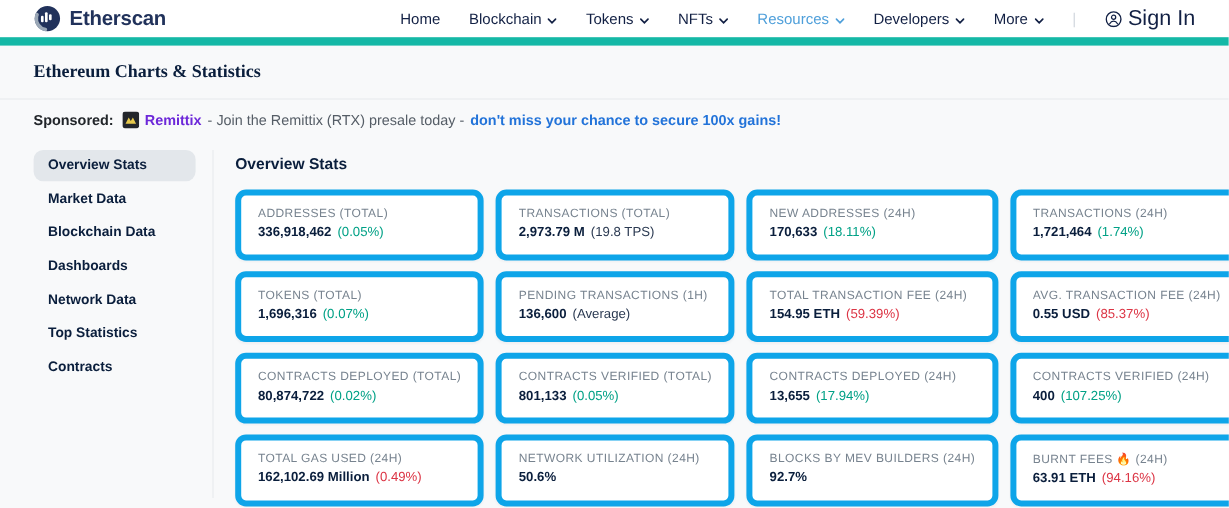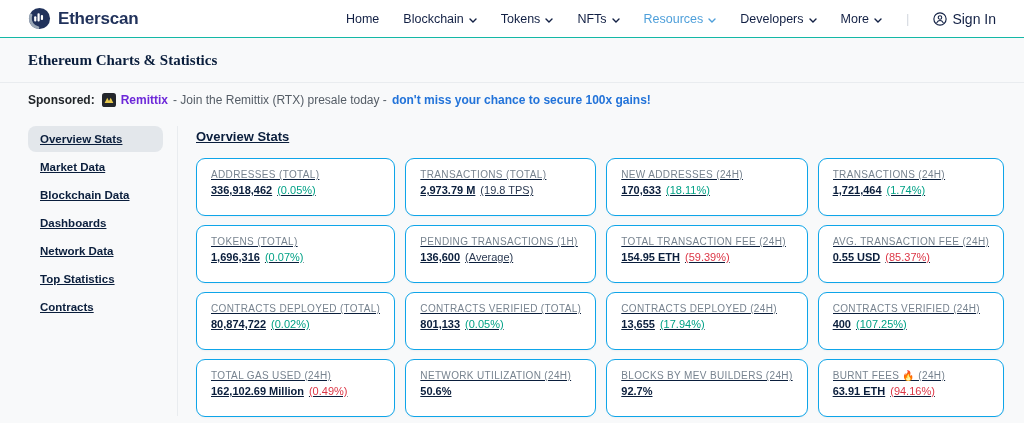--- a/index.html
+++ b/index.html
@@ -4,62 +4,62 @@
 <style>
   * { margin:0; padding:0; box-sizing:border-box; }
   html,body { width:1024px; height:423px; overflow:hidden; }
   body {
     font-family:"Liberation Sans", sans-serif;
     background:#f8f9fa;
     color:#0a1e3c;
   }
   
   .header {
-    height:38px; background:#ffffff; border-bottom:1px solid #14b8a6;
+    height:38px; background:#ffffff; border-bottom:7px solid #14b8a6;
     display:flex; align-items:center; justify-content:space-between;
     padding:0 28px;
   }
   .brand { display:flex; align-items:center; gap:7px; cursor:pointer; }
   .brand-name { font-size:17px; font-weight:700; color:#21325b; letter-spacing:-0.2px; }
   .nav { display:flex; align-items:center; gap:24px;margin-left:16px; }
   .nav-item {
     display:flex; align-items:center; gap:5px;
     font-size:12.5px; font-weight:500; color:#122044; cursor:pointer; white-space:nowrap;
   }
   .nav-item.active { color:#4e9fda; }
   .nav-sep { color:#d4d9e0; font-size:13px; }
-  .signin { display:flex; align-items:center; gap:5px; font-size:14px; font-weight:500; color:#122044; cursor:pointer; }
+  .signin { display:flex; align-items:center; gap:5px; font-size:18px; font-weight:500; color:#122044; cursor:pointer; }
   .chev { display:inline-block; }
   
   .page-head { padding:14px 28px 0 28px;font-family:Liberation Serif, serif; }
   .page-title { font-size:15px; font-weight:700; color:#0a1e3c; padding-bottom:13px; }
   .rule { border:none; border-top:1px solid #e9ecef; }
   .sponsor-row {
     display:flex; align-items:center; gap:5px;
     padding:10px 28px 12px 28px; font-size:12px; color:#555d66;
   }
   .sponsor-label { font-weight:700; color:#212529; }
   .sponsor-adv { font-weight:700; color:#6d28d9; }
   .sponsor-link { font-weight:700; color:#2273d9; text-decoration:none; cursor:pointer; }
   
-  .content { display:flex; padding:6px 28px 0 28px; align-items:center;text-decoration:underline; }
+  .content { display:flex; padding:6px 28px 0 28px; align-items:flex-start; }
   .sidebar { width:150px; flex:none; padding-right:14px; border-right:1px solid #e9ecef; min-height:290px; }
   .side-item {
     font-size:11.5px; font-weight:600; color:#0a1e3c;
     padding:7px 12px; border-radius:8px; margin-bottom:2px; cursor:pointer; white-space:nowrap;
   }
   .side-item.active { background:#e3e7eb; }
   .main { flex:1; padding-left:18px; }
   .main-heading { font-size:13px; font-weight:700; color:#0a1e3c; margin:4px 0 14px 0; }
   .cards {
     display:grid; grid-template-columns:repeat(4, 1fr);
     gap:9px 10px;
   }
   .card {
-    background:#ffffff; border:1px solid #0ea5e9; border-radius:9px;
+    background:#ffffff; border:5px solid #0ea5e9; border-radius:9px;
     padding:10px 14px 12px 14px; box-shadow:0 1px 2px rgba(10,30,60,0.04);
     min-height:58px;
   }
   .card-label {
     font-size:10px; color:#77838f; letter-spacing:0.35px; text-transform:uppercase;
     white-space:nowrap; overflow:hidden;
   }
   .card-valrow { margin-top:4px; display:flex; align-items:baseline; gap:5px; white-space:nowrap; }
   .card-value { font-size:11px; font-weight:700; color:#0a1e3c; }
   .card-sub { font-size:11px; font-weight:500; }

